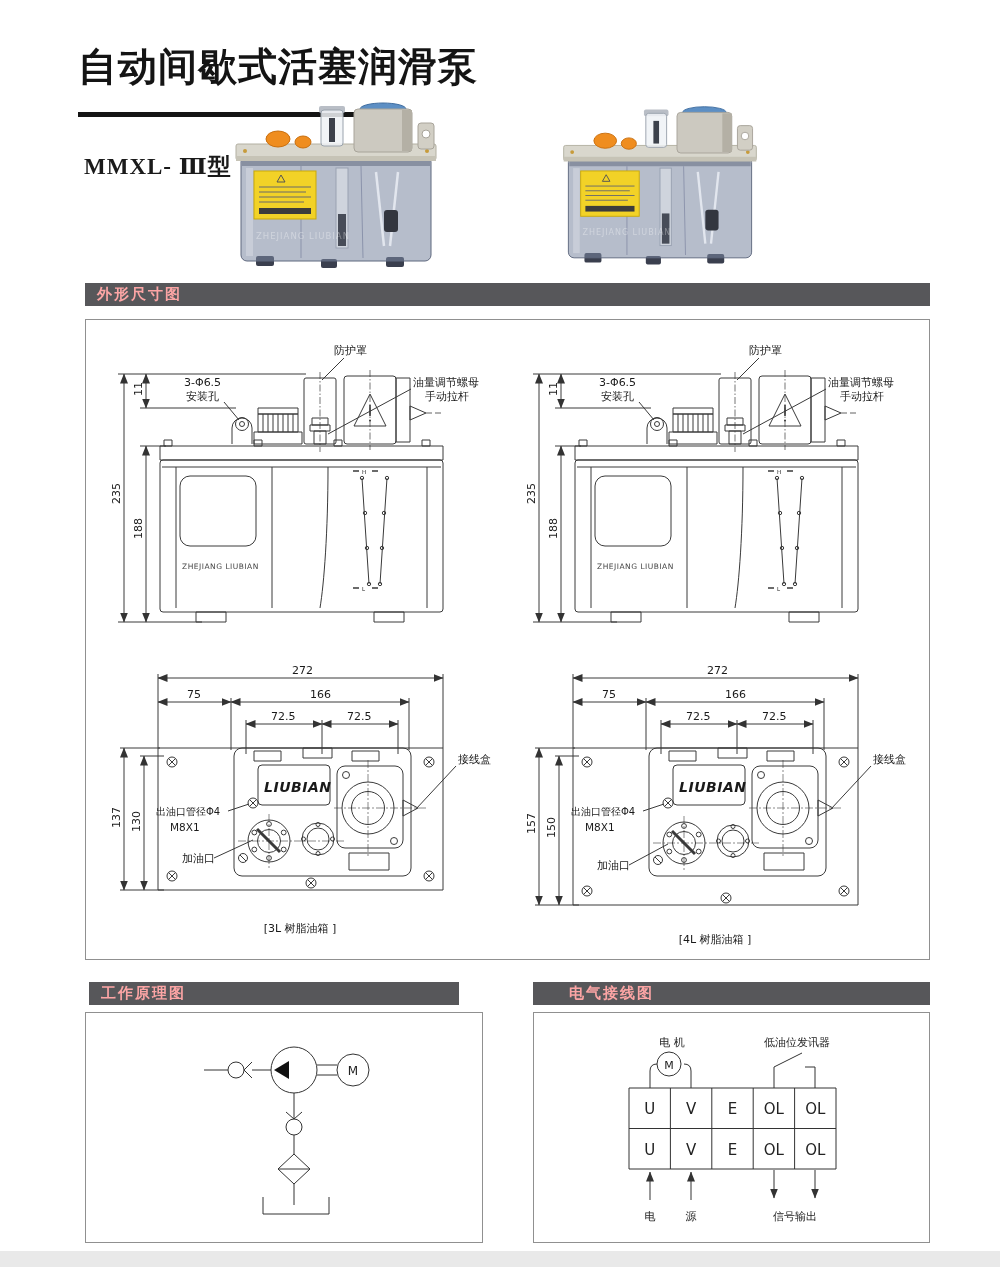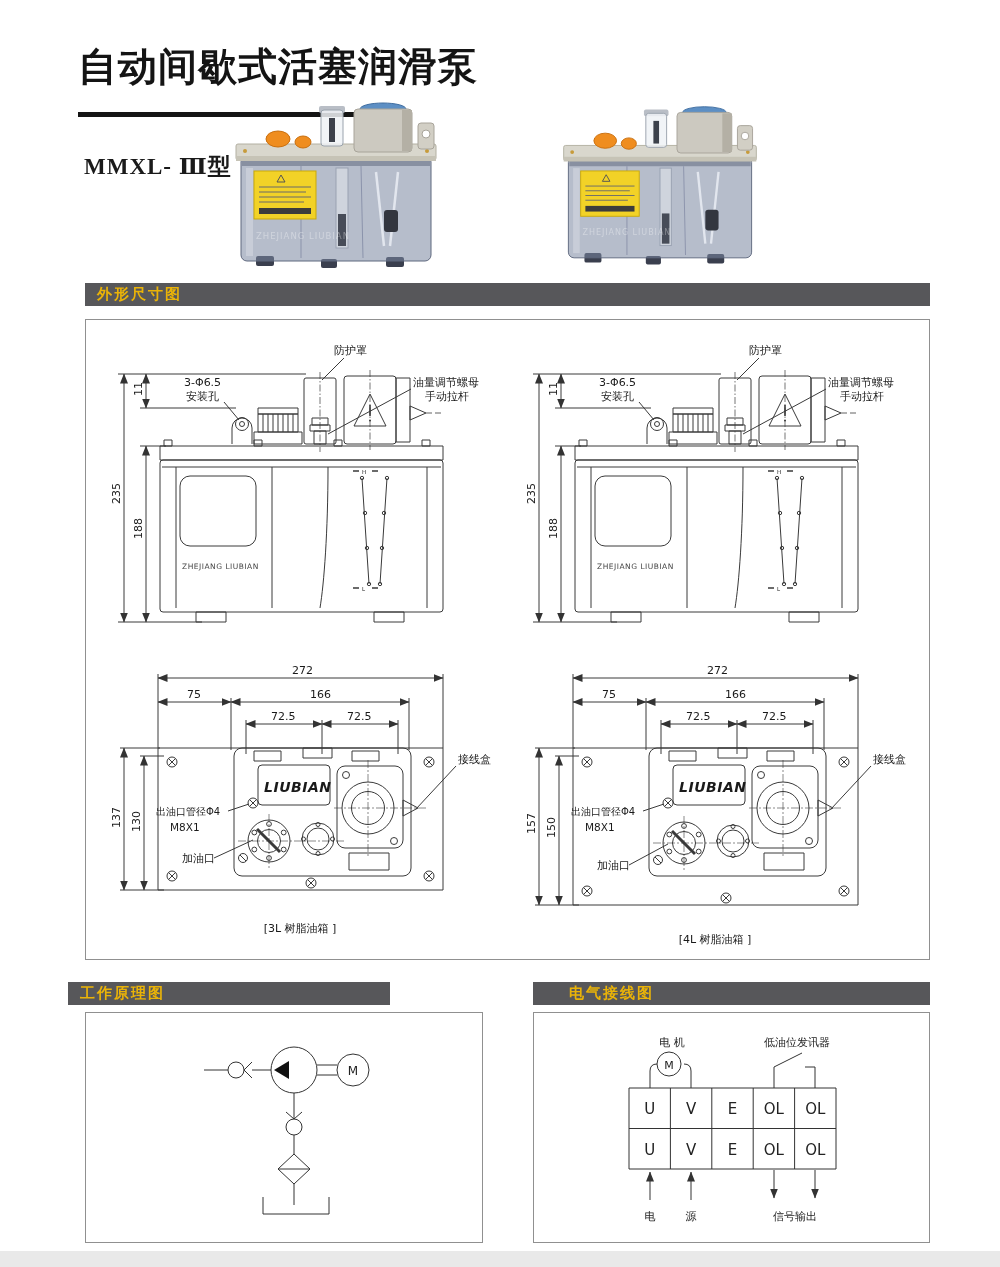--- a/index.html
+++ b/index.html
@@ -3,21 +3,21 @@
 <meta charset="utf-8">
 <style>
   html,body{margin:0;padding:0;}
   body{width:1000px;height:1267px;position:relative;background:#ffffff;overflow:hidden;
        font-family:"DejaVu Sans","Liberation Sans",sans-serif;}
   .abs{position:absolute;}
   .page-title{left:78px;top:40px;font-size:39px;font-weight:bold;color:#141414;letter-spacing:1px;}
   .title-underline{left:78px;top:112px;width:303px;height:5px;background:#141414;}
   .model{left:84px;top:124px;font-size:23px;font-weight:bold;color:#1a1a1a;
          font-family:"Liberation Serif","DejaVu Serif",serif;letter-spacing:1px;margin-top:27px;}
-  .bar{background:#57575a;color:#eab308;font-size:15px;font-weight:bold;letter-spacing:2px;
+  .bar{background:#57575a;color:#fca5a5;font-size:15px;font-weight:bold;letter-spacing:2px;
        line-height:23px;height:23px;padding-left:12px;box-sizing:border-box;}
   .frame{border:1px solid #909090;background:#ffffff;box-sizing:border-box;}
   .footer-strip{left:0;top:1251px;width:1000px;height:16px;background:#e9e9e9;}
   svg text{font-family:"DejaVu Sans","Liberation Sans",sans-serif;}
   .dwg line,.dwg path,.dwg rect,.dwg circle,.dwg polyline,.dwg polygon{vector-effect:non-scaling-stroke;}
 </style>
 </head>
 <body>
 
 
@@ -498,21 +498,21 @@
     <text x="158" y="130" font-size="14" font-style="italic" font-weight="bold" letter-spacing="0.5">LIUBIAN</text>
     <text x="352" y="101" font-size="11">接线盒</text>
     <text x="50" y="153" font-size="10">出油口管径Φ4</text>
     <text x="64" y="169" font-size="10.5">M8X1</text>
     <text x="76" y="207" font-size="11">加油口</text>
     <text x="194" y="281" font-size="11" text-anchor="middle">[4L 树脂油箱 ]</text>
   </g>
 </svg>
 
 
-<div class="abs bar" style="left:68px;top:982px;width:322px;">工作原理图</div>
+<div class="abs bar" style="left:89px;top:982px;width:370px;">工作原理图</div>
 <div class="abs frame" style="left:85px;top:1012px;width:398px;height:231px;"></div>
 <svg class="abs dwg" style="left:86px;top:1013px" width="396" height="229" viewBox="0 0 396 229">
   <g stroke="#333" stroke-width="1" fill="none">
     <line x1="118" y1="57" x2="142" y2="57"></line>
     <g>
       <circle cx="150" cy="57" r="8"></circle>
       <line x1="158" y1="57" x2="166" y2="49"></line>
         <line x1="158" y1="57" x2="166" y2="65"></line>
     </g>
     <line x1="166" y1="57" x2="185" y2="57"></line>

